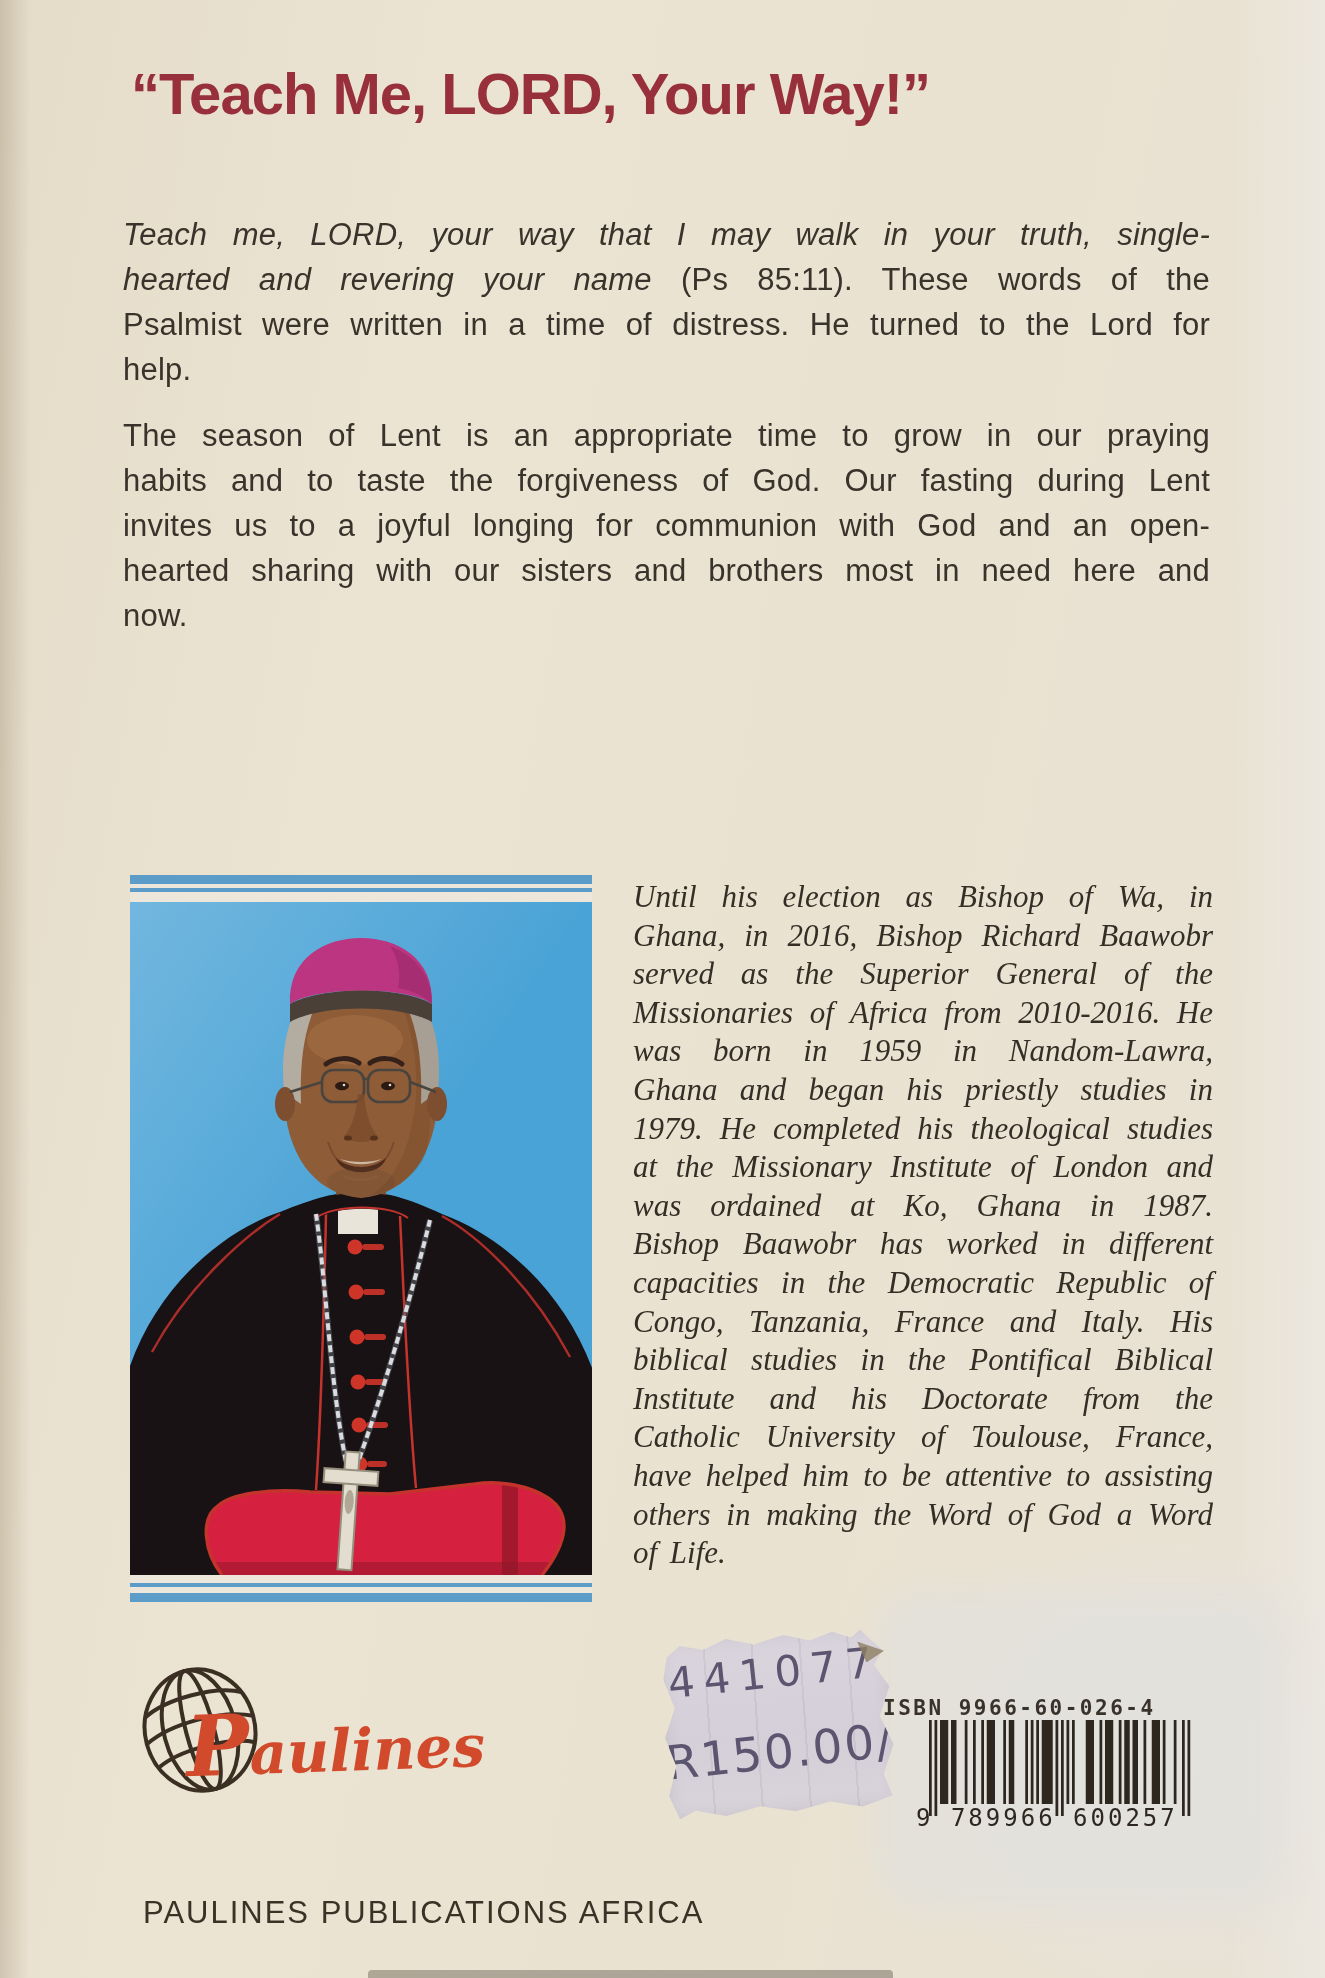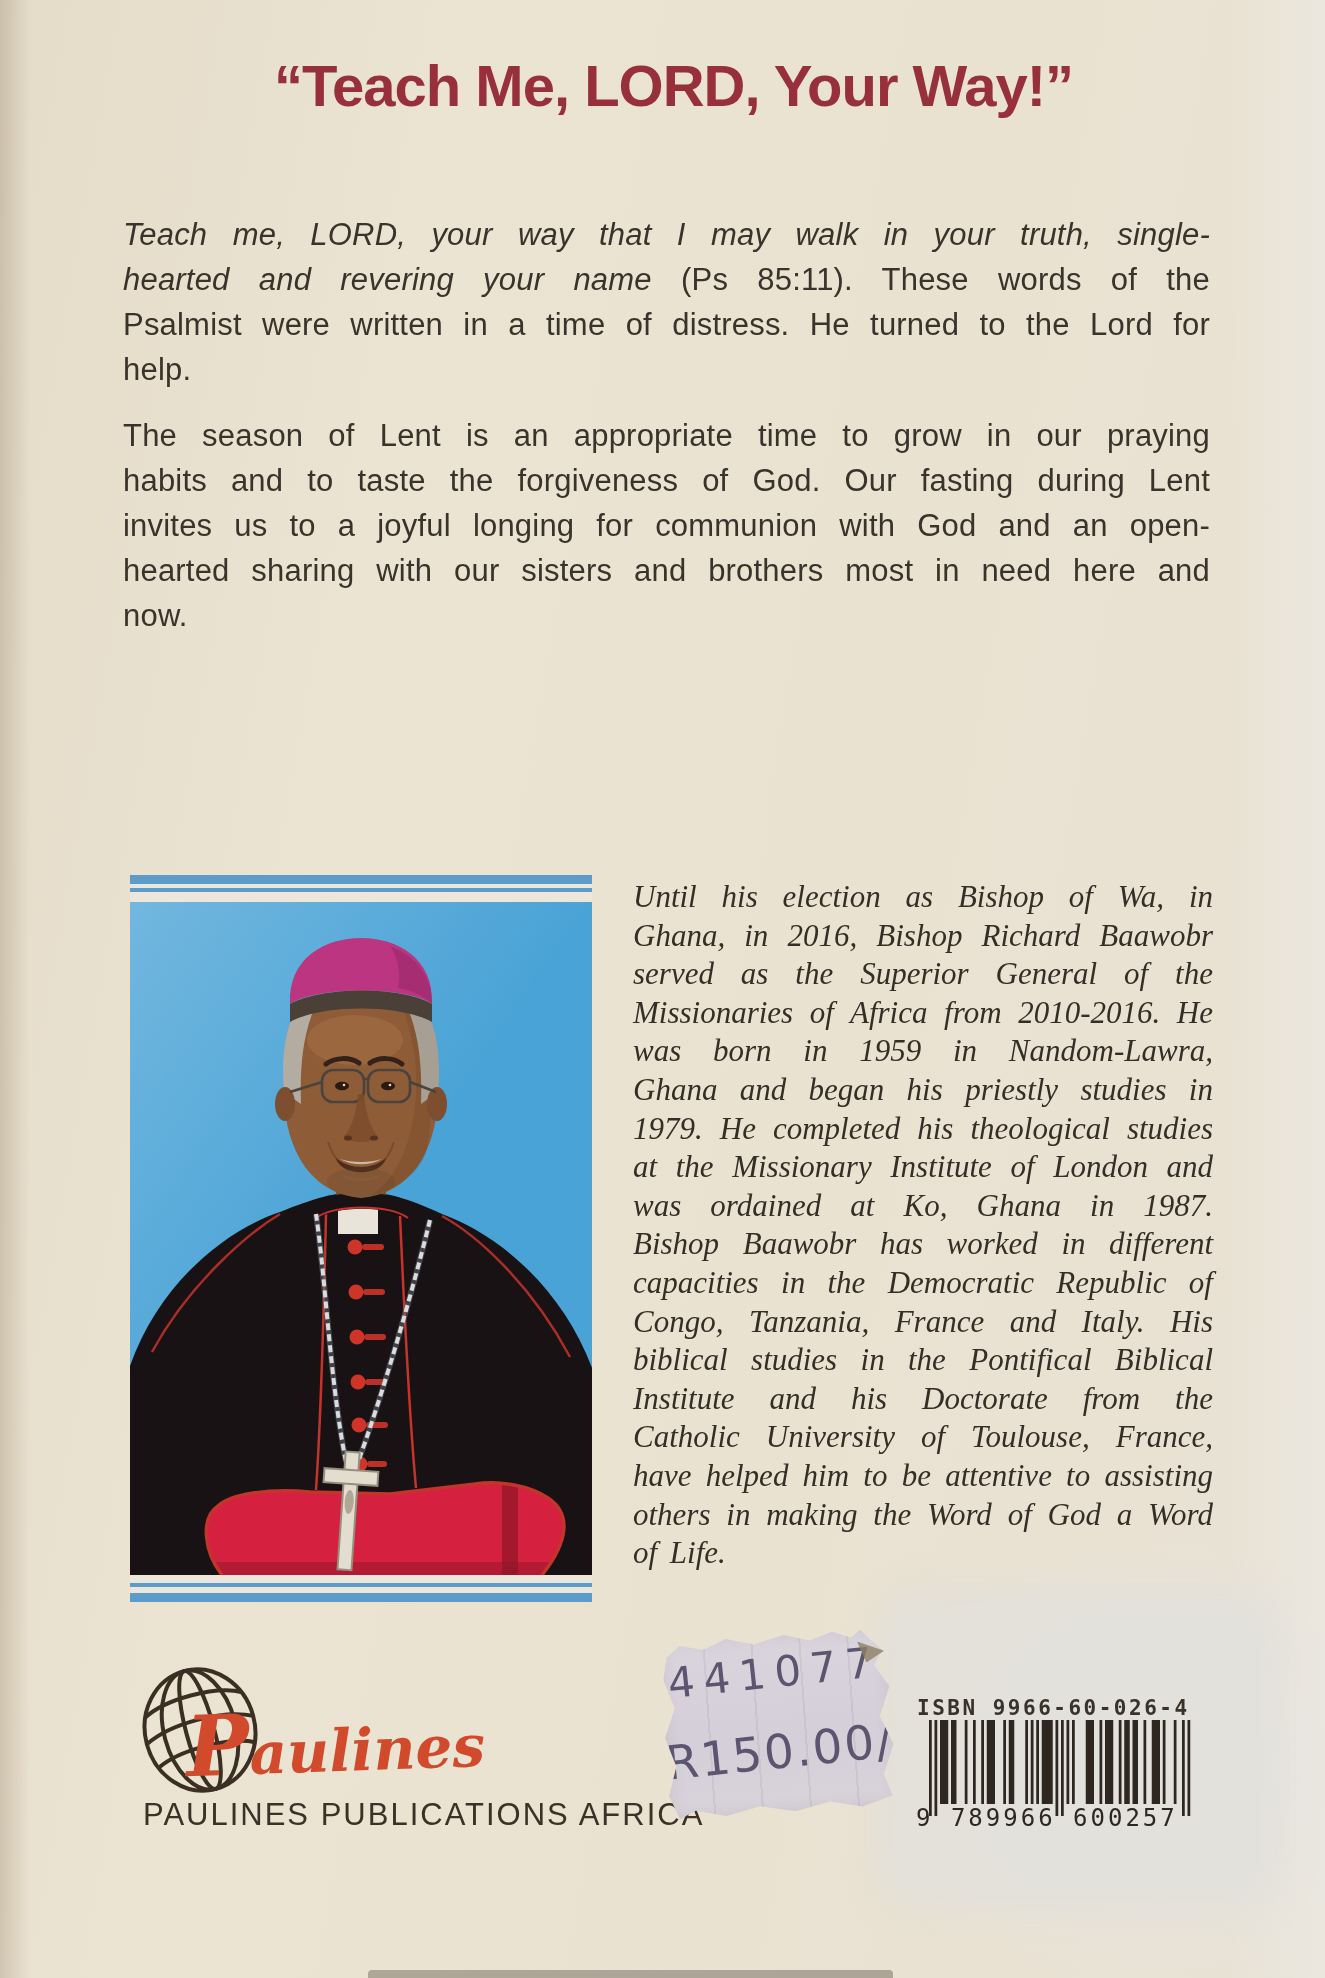--- a/index.html
+++ b/index.html
@@ -14,21 +14,21 @@
     font-family:"Liberation Sans",sans-serif;
   }
   .spine-shadow{position:absolute;left:0;top:0;width:30px;height:100%;
     background:linear-gradient(90deg,rgba(140,120,90,.28),rgba(140,120,90,0));}
   .right-lighten{position:absolute;right:0;top:0;width:95px;height:100%;
     background:linear-gradient(270deg,rgba(238,236,232,.55),rgba(238,236,232,0));}
   .barcode-glow{position:absolute;left:880px;top:1540px;width:445px;height:438px;
     background:radial-gradient(ellipse at 62% 52%,rgba(231,230,227,.9),rgba(231,230,227,0) 72%);}
 
   .title{
-    position:absolute;left:123px;top:52px;width:950px;margin:0;text-align:right;
+    position:absolute;left:123px;top:52px;width:950px;margin:8px;text-align:left;
     font-size:58px;font-weight:bold;letter-spacing:-1px;color:var(--title-red);
     font-family:"Liberation Sans",sans-serif;
   }
   .body-par{
     position:absolute;left:123px;width:1087px;margin:0;
     font-size:31px;line-height:45px;color:var(--body-text);
     text-align:justify;text-align-last:left;word-spacing:8px;letter-spacing:.2px;
   }
   .body-par em{font-style:italic;}
   .p1{top:212px;} .p2{top:413px;} .p3{top:652px;}
@@ -46,21 +46,21 @@
   }
 
   .logo-globe{position:absolute;left:128px;top:1656px;}
   .logo-script{
     position:absolute;left:186px;top:1700px;display:block;
     font-family:"DejaVu Serif",serif;font-style:italic;font-weight:bold;
     font-size:58px;color:var(--logo-red);transform:rotate(-2deg);line-height:1;
   }
   .logo-script::first-letter{font-size:84px;}
   .publisher-name{
-    position:absolute;left:143px;top:1797px;font-size:31px;letter-spacing:2px;
+    position:absolute;left:143px;top:1895px;font-size:31px;letter-spacing:2px;
     color:#3b3127;font-family:"Liberation Sans",sans-serif;
   }
 
   .sticker{
     position:absolute;left:662px;top:1632px;width:232px;height:182px;
     background:linear-gradient(180deg,#dad5dd 0%,#d4cfd8 55%,#d9d4da 100%);
     transform:rotate(-4deg);
     clip-path:polygon(4% 10%,10% 4%,20% 7%,30% 2%,42% 6%,55% 2%,66% 6%,76% 2%,84% 6%,88% 2%,97% 14%,93% 22%,99% 34%,94% 50%,99% 66%,94% 82%,97% 94%,84% 99%,70% 95%,55% 99%,40% 95%,25% 99%,12% 95%,5% 99%,1% 86%,5% 70%,1% 54%,6% 38%,2% 22%);
     box-shadow:inset 0 0 18px rgba(90,80,100,.18);
   }
@@ -76,21 +76,21 @@
     font-family:"DejaVu Sans",sans-serif;font-size:47px;letter-spacing:2px;
     color:var(--sticker-ink);transform:rotate(-2deg);
   }
   .sticker-tear{position:absolute;left:858px;top:1640px;width:26px;height:22px;
     background:#8f7f63;clip-path:polygon(0 0,100% 55%,28% 100%);transform:rotate(-6deg);opacity:.8;}
 
   .isbn-panel{position:absolute;left:900px;top:1612px;width:360px;height:276px;
     background:rgba(226,224,219,.78);border-radius:22px;
     box-shadow:0 0 30px 24px rgba(226,224,219,.78);}
   .isbn-label{
-    position:absolute;left:902px;top:1696px;width:300px;
+    position:absolute;left:868px;top:1696px;width:300px;
     font-family:"DejaVu Sans Mono",monospace;font-weight:bold;font-size:21px;
     letter-spacing:2.5px;color:#39322a;white-space:nowrap;margin-left:15px;
   }
   .barcode-svg{position:absolute;left:925px;top:1720px;}
   .barcode-digits{
     position:absolute;left:916px;top:1804px;width:286px;text-align:left;
     font-family:"DejaVu Sans Mono",monospace;font-size:24px;letter-spacing:3px;
     color:var(--barcode-ink);white-space:nowrap;
   }
   .bottom-sliver{position:absolute;left:368px;top:1970px;width:525px;height:8px;

